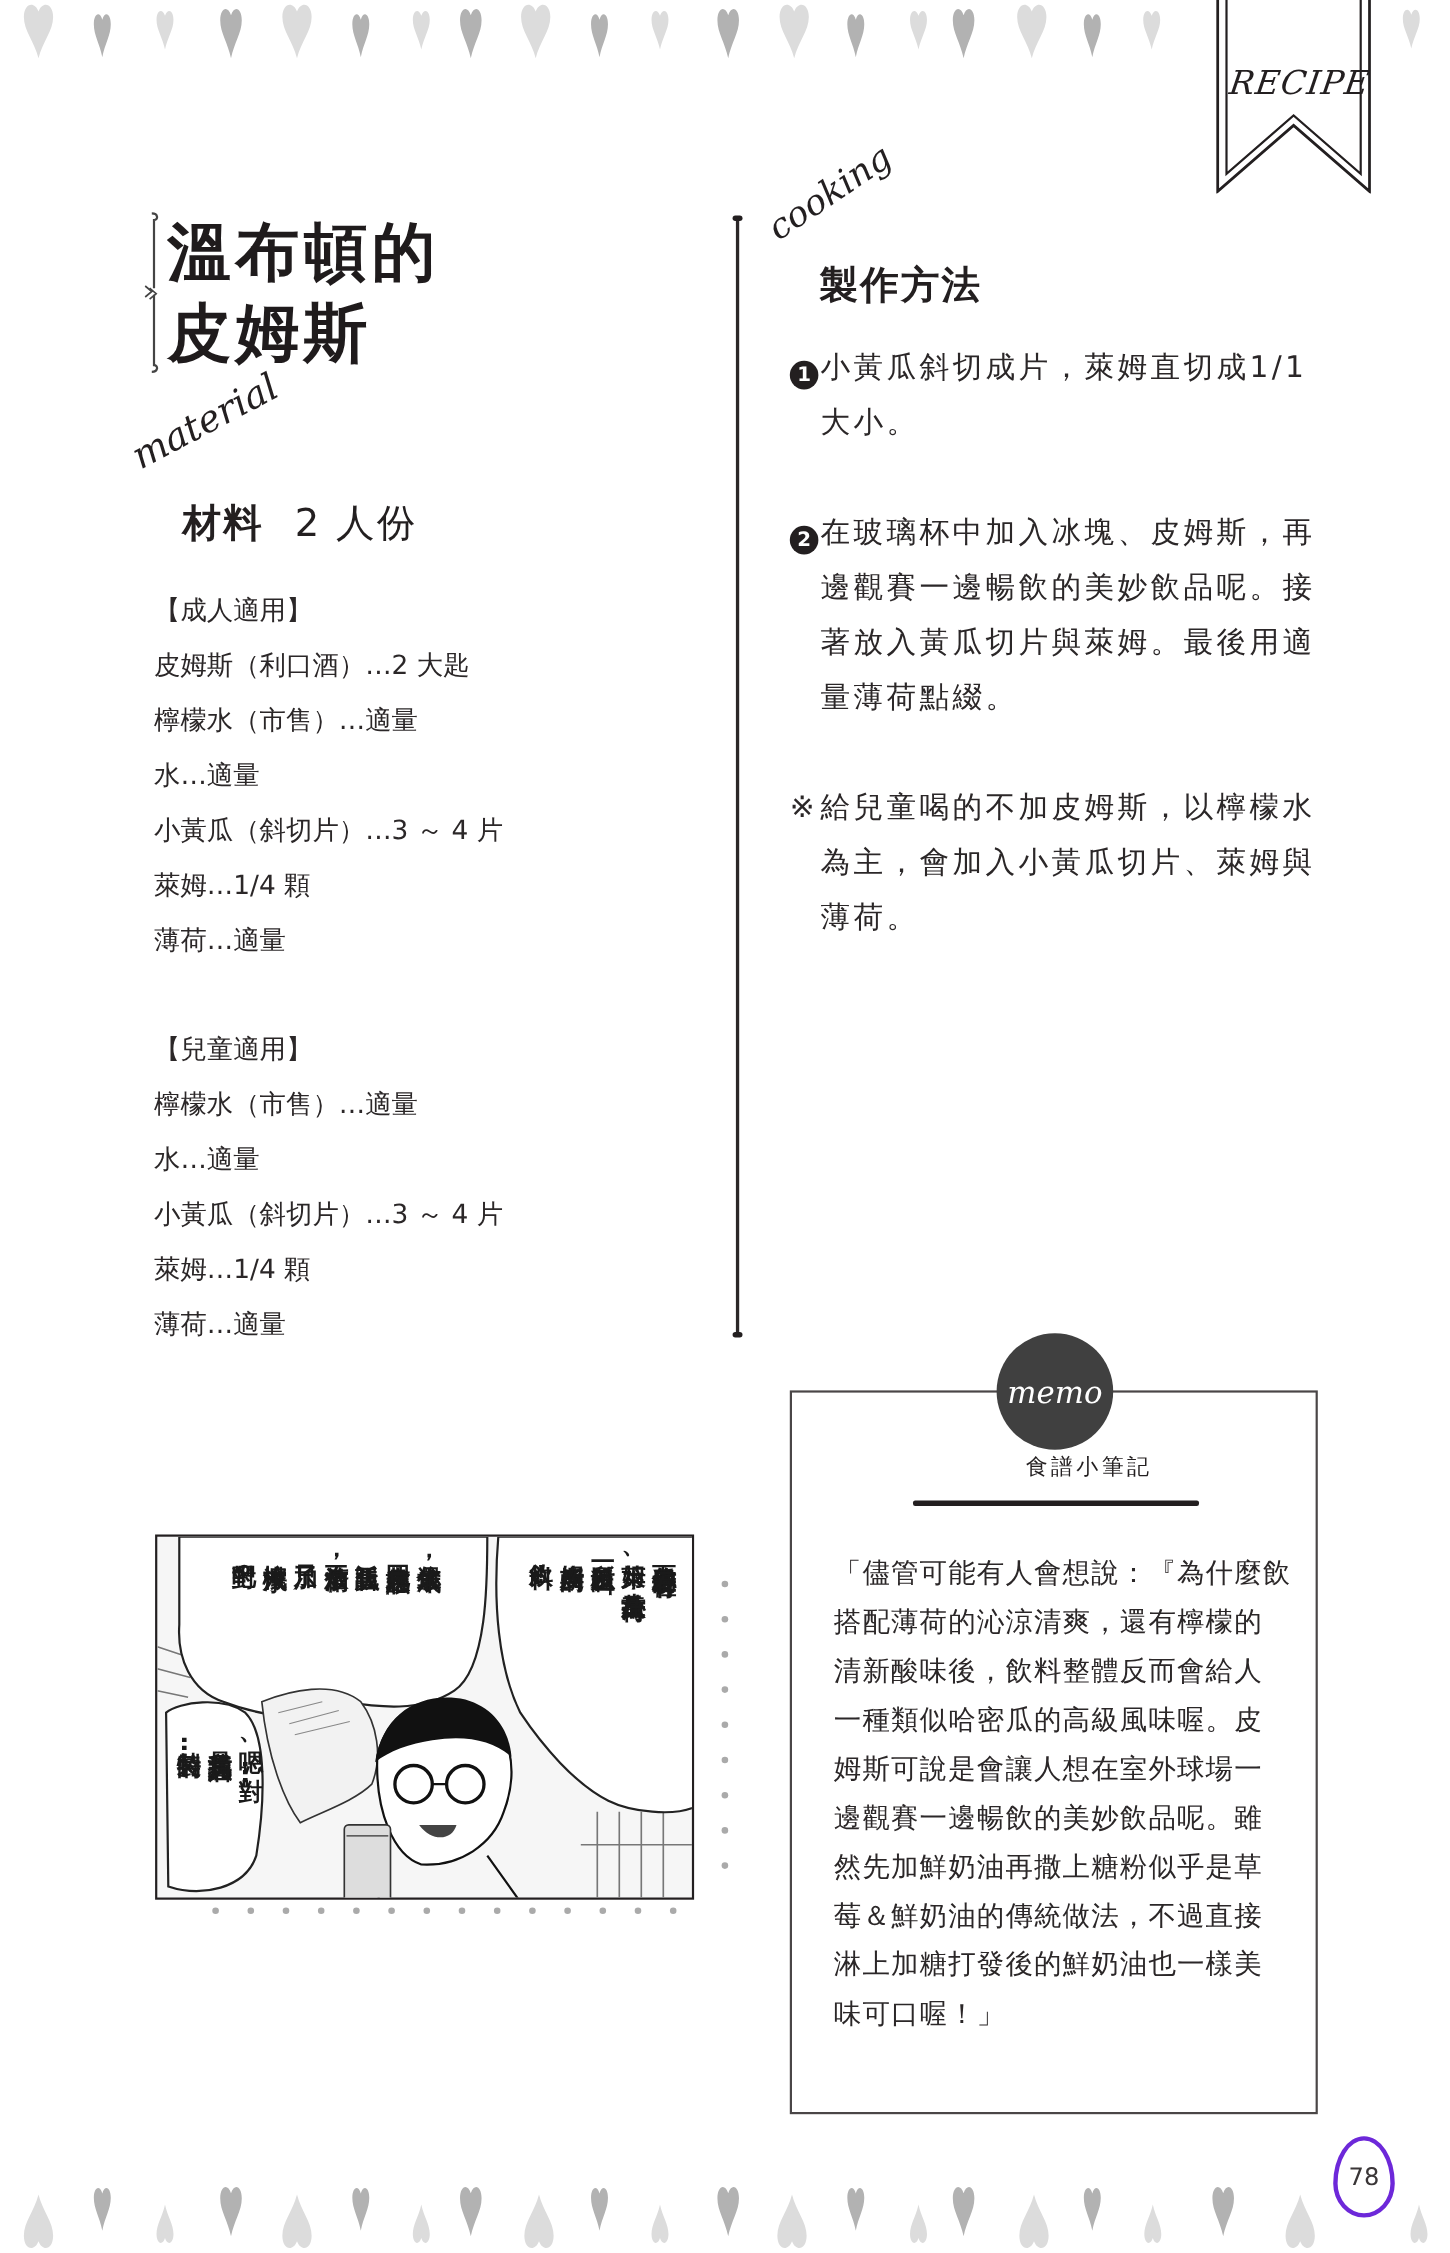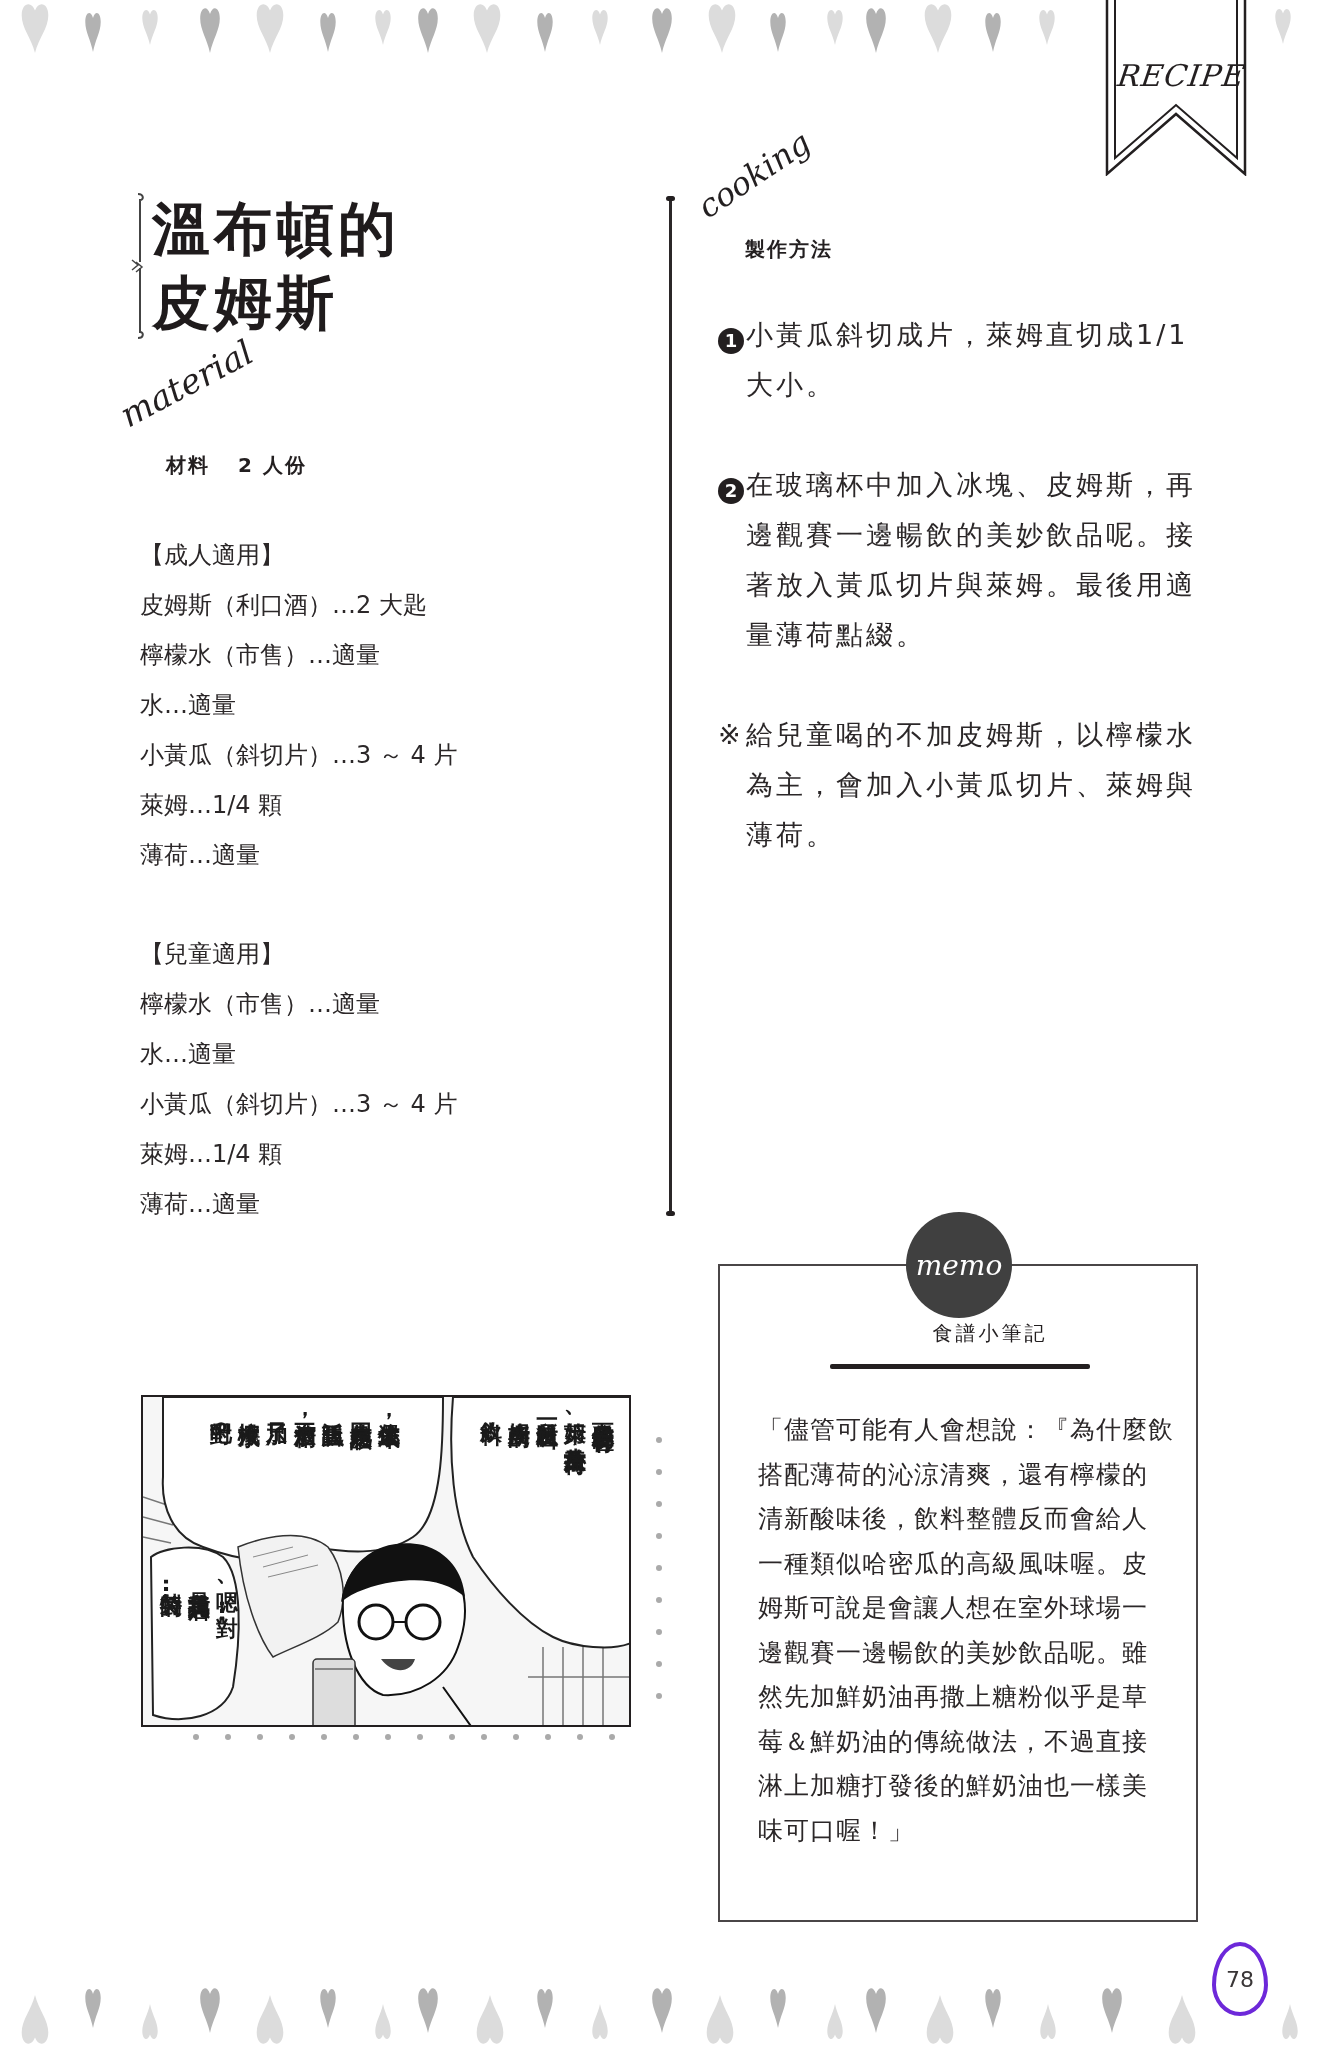--- a/index.html
+++ b/index.html
@@ -30,23 +30,23 @@
 
   .script {
     position: absolute; font-family: "DejaVu Serif", serif; font-style: italic;
     color: #231f20; transform-origin: left bottom;
   }
   .script-material { left: 132px; top: 395px; font-size: 34px; transform: rotate(-28deg); }
   .script-cooking { left: 712px; top: 188px; font-size: 32px; transform: rotate(-34deg); }
   .script-memo { color: #ffffff; font-size: 28px; }
 
   .section-head {
-    position: absolute; font-size: 20px; font-weight: bold; color: #231f20; letter-spacing: 2px;
-  }
-  .servings { font-weight: bold; margin-left: 28px; text-align: center; }
+    position: absolute; font-size: 35px; font-weight: bold; color: #231f20; letter-spacing: 2px;
+  }
+  .servings { font-weight: normal; margin-left: 28px; text-align: center; }
 
   .ing-list { position: absolute; left: 140px; font-size: 24px; line-height: 50px; color: #2b2728; }
   .ing-list div { white-space: nowrap; }
 
   .divider { position: absolute; left: 669px; top: 198px; width: 3px; height: 1016px; background: #2b2728; }
   .divider::before, .divider::after {
     content: ""; position: absolute; left: -3px; width: 9px; height: 5px; background: #231f20; border-radius: 3px;
   }
   .divider::before { top: -2px; }
   .divider::after { bottom: -2px; }

